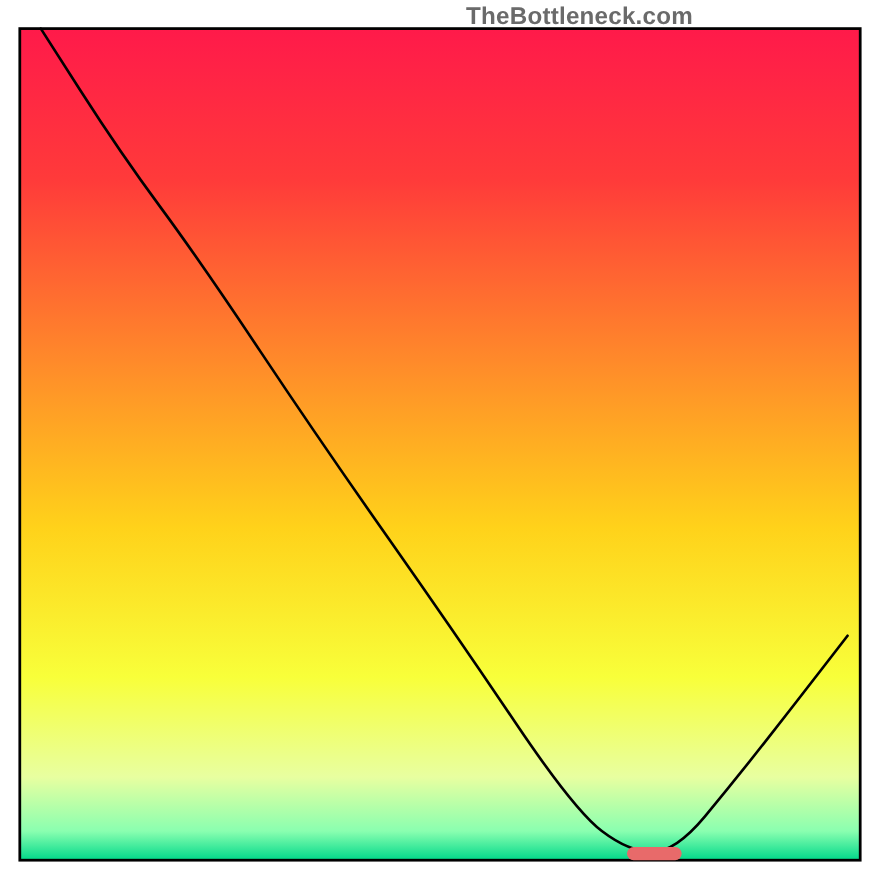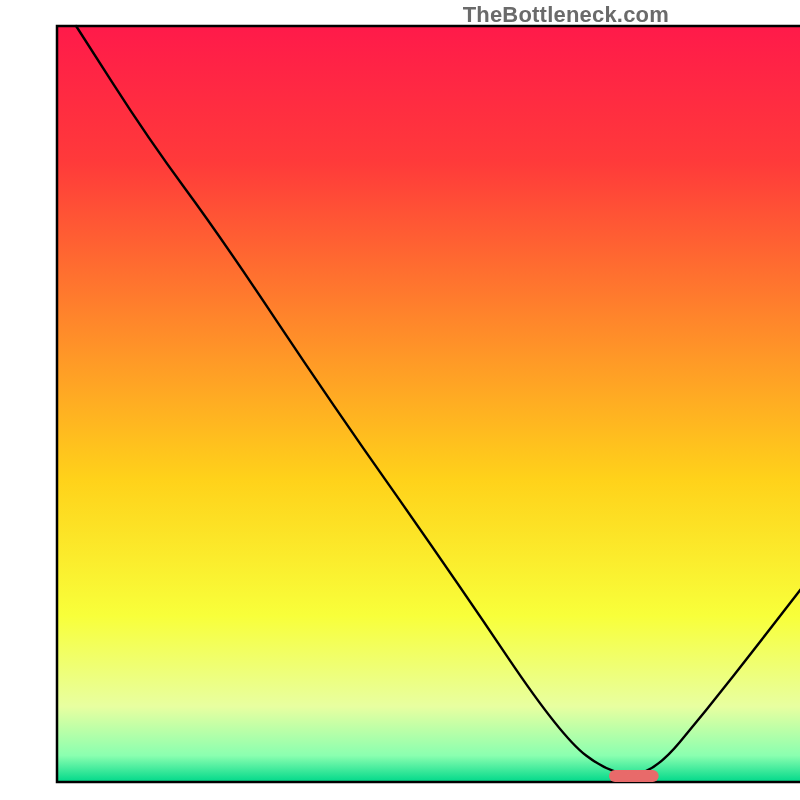--- a/index.html
+++ b/index.html
@@ -7,21 +7,20 @@
     padding: 0;
     width: 800px;
     height: 800px;
     background: #ffffff;
     font-family: Arial, Helvetica, sans-serif;
   }
   .chart-container {
     position: relative;
     width: 640px;
     height: 800px;
-    padding-left: 39px;
   }
   .watermark {
     position: absolute;
     top: 2px;
     right: 10px;
     font-size: 22px;
     font-weight: 600;
     color: #6a6a6a;
     letter-spacing: 0.2px;
     z-index: 10;

